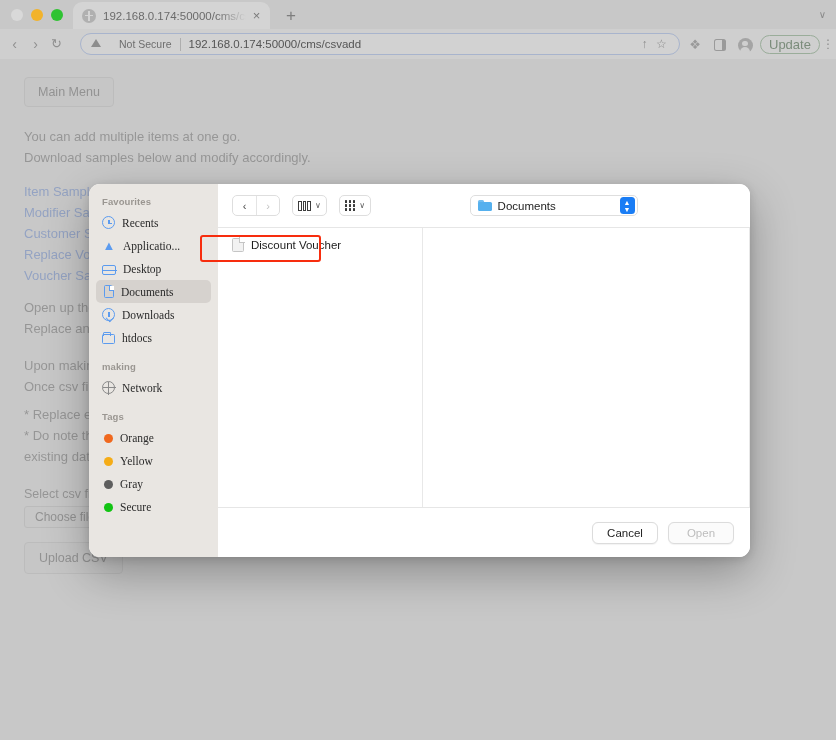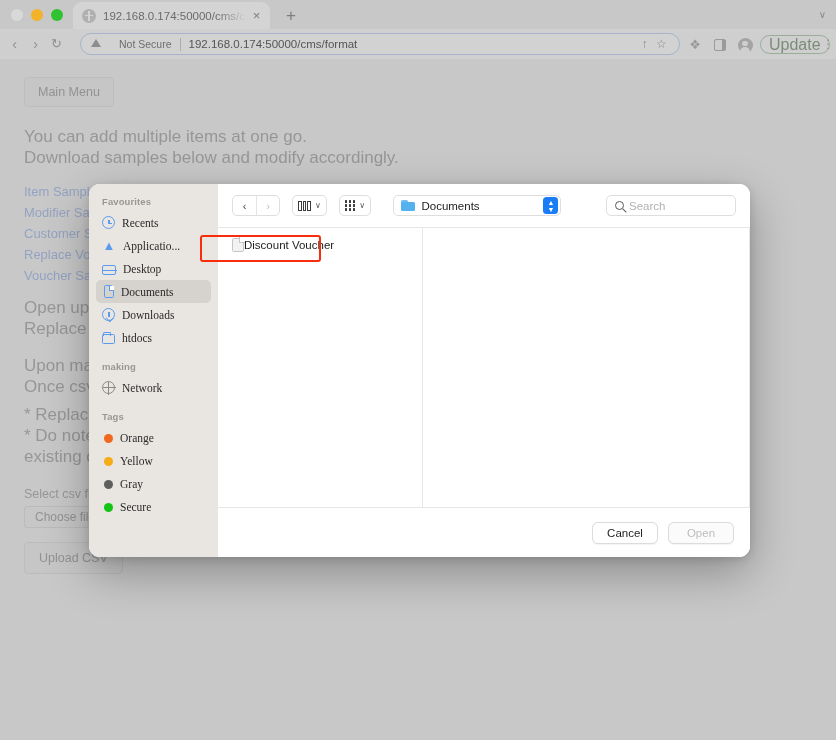--- a/index.html
+++ b/index.html
@@ -109,40 +109,40 @@
     content: ""; position: absolute; left: 4.8px; top: 3px;
     width: 5.4px; height: 5.4px; border-radius: 50%; background: #cfcfcf;
   }
   .tb-profile .av::after {
     content: ""; position: absolute; left: 2.8px; top: 9.4px;
     width: 9.4px; height: 6px; border-radius: 5px 5px 0 0; background: #cfcfcf;
   }
   .update-btn {
     position: absolute; left: 760px; top: 6px; height: 19px;
     border: 1px solid #9aad9a; border-radius: 10px;
-    font-size: 16px; color: #7b8c7b; line-height: 17px;
+    font-size: 13px; color: #7b8c7b; line-height: 17px;
     padding: 0 8px;
   }
   .tb-menu {
     position: absolute; left: 822px; top: 8px;
     font-size: 12px; color: #8d8d8d; letter-spacing: 0; line-height: 14px;
   }
 
   
   .page {
     position: absolute; left: 0; top: 59px; width: 836px; height: 681px;
     background: #c9c9c9;
   }
   .main-menu-btn {
     position: absolute; left: 24px; top: 18px;
     background: #c4c4c4; border: 1px solid #b4b4b4; border-radius: 4px;
     font-size: 12.5px; color: #6c6c6c;
     padding: 7px 13px;
   }
-  .para { position: absolute; left: 24px; font-size: 17px; color: #737373; line-height: 21px; }
+  .para { position: absolute; left: 24px; font-size: 13px; color: #737373; line-height: 21px; }
   .p-intro { top: 67px; }
   .links { position: absolute; left: 24px; top: 122px; line-height: 21px; }
   .links a { display: block; font-size: 13px; color: #6e88bf; text-decoration: none; white-space: nowrap; }
   .p-open { top: 238px; }
   .p-upon { top: 296px; }
   .p-notes { top: 345px; }
   .select-label { position: absolute; left: 24px; top: 428px; font-size: 12.5px; color: #737373; white-space: nowrap; }
   .choose-file {
     position: absolute; left: 24px; top: 447px; height: 22px;
     background: #c6c6c6; border: 1px solid #b2b2b2; border-radius: 3px;
@@ -260,21 +260,21 @@
   }
   .mag { width: 9px; height: 9px; border: 1.4px solid #575757; border-radius: 50%; position: relative; flex:0 0 auto; }
   .mag::after { content:""; position:absolute; right:-3.5px; bottom:-2px; width:4.6px; height:1.4px;
                 background:#575757; transform: rotate(45deg); }
   .search-ph { font-size: 11.5px; color: #b0b0b0; }
 
   .dlg-body { flex: 1; display: flex; min-height: 0; background: #fff; }
   .col-1 { width: 205px; flex: 0 0 auto; border-right: 1px solid #e8e8e8; padding: 6px 0 0 0; }
   .col-2 { flex: 1; border-right: 1px solid #e8e8e8; }
   .file-row {
-    display: flex; align-items: center; 
+    display: flex; align-items: center; gap: 7px;
     height: 21px; margin: 0 8px; padding: 0 6px;
     font-size: 11.5px; color: #1d1d1d; white-space: nowrap;
   }
   .file-ico { width: 12px; height: 14px; position: relative; flex: 0 0 auto; }
   .file-ico::before {
     content:""; position:absolute; inset:0;
     background:#f2f2f2; border:1px solid #c5c5c5; border-radius:1.5px;
   }
   .file-ico::after {
     content:""; position:absolute; right:-0.5px; top:-0.5px; width:4.5px; height:4.5px;
@@ -327,21 +327,21 @@
 
   <div class="toolbar">
     <div class="nav-btn nav-back">‹</div>
     <div class="nav-btn nav-fwd">›</div>
     <div class="nav-btn nav-rel">↻</div>
 
     <div class="omnibox">
       <div class="warn-tri"></div>
       <div class="notsecure">Not Secure</div>
       <div class="omni-sep"></div>
-      <div class="omni-url">192.168.0.174:50000/cms/format</div>
+      <div class="omni-url">192.168.0.174:50000/cms/csvadd</div>
       <div class="omni-icon">↑</div>
       <div class="omni-icon">☆</div>
     </div>
 
     <div class="tb-icon tb-ext">❖</div>
     <div class="tb-icon tb-panel">
         <span class="sq"></span>
       </div>
     <div class="tb-icon tb-profile">
         <span class="av"></span>
@@ -479,24 +479,20 @@
 
         <div class="path-pop">
           <span class="folder-glyph"></span>
           <span class="path-label">Documents</span>
           <span class="stepper">
             <span style="font-size:7px;line-height:7px">▲</span>
             <span style="font-size:7px;line-height:7px">▼</span>
           </span>
         </div>
 
-        <div class="searchbox">
-          <span class="mag"></span>
-          <span class="search-ph">Search</span>
-        </div>
       </div>
 
       <div class="dlg-body">
         <div class="col-1">
           <div class="file-row">
             <span class="file-ico"></span>
             <span>Discount Voucher</span>
           </div>
         </div>
         <div class="col-2"></div>

